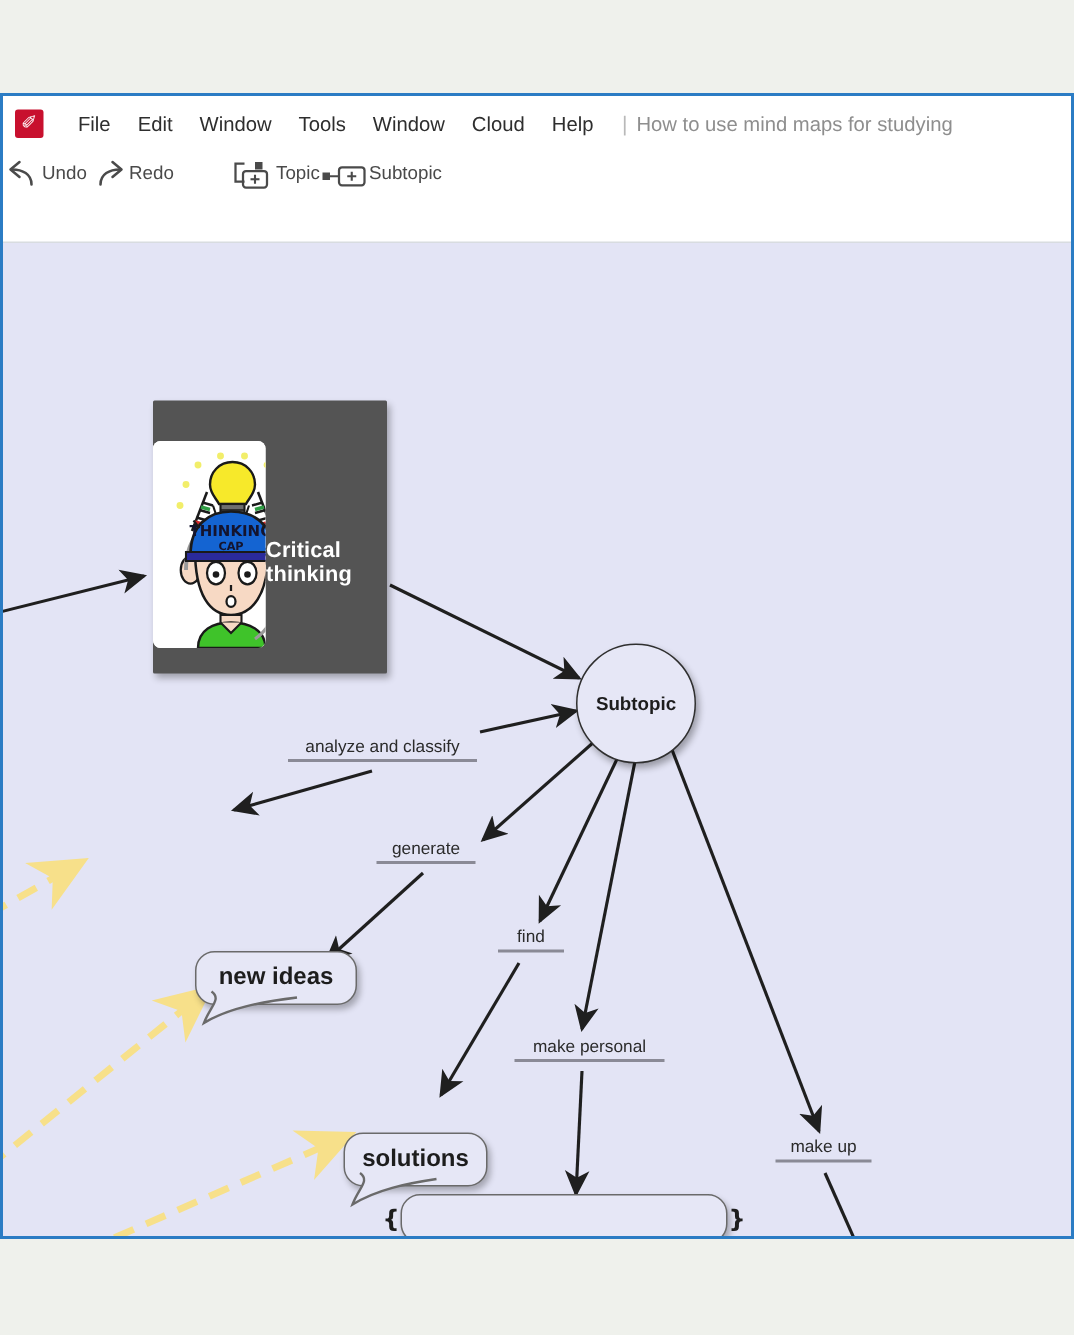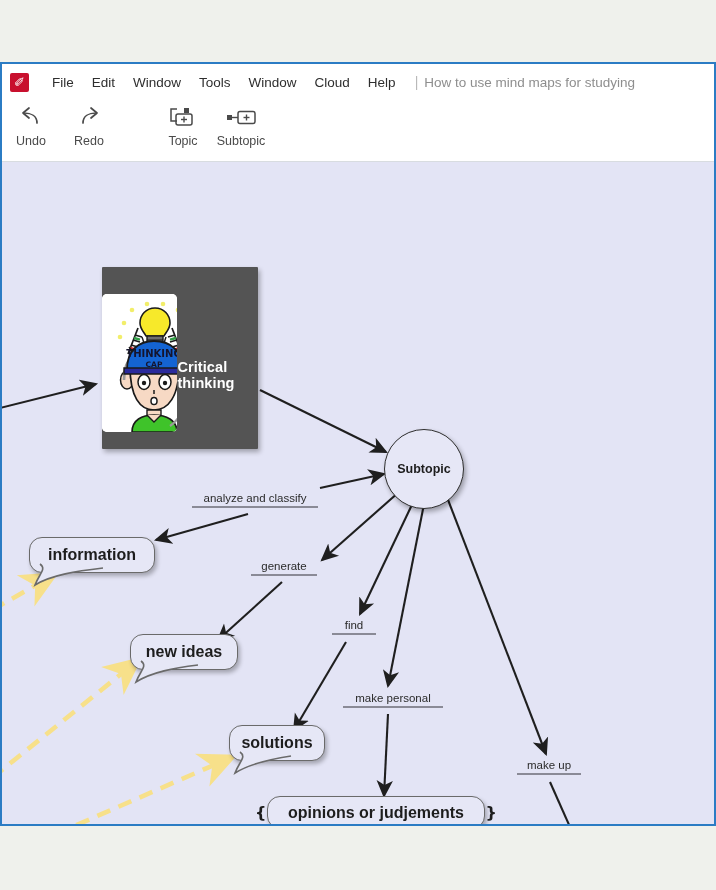--- a/index.html
+++ b/index.html
@@ -91,22 +91,22 @@
     background: #ffffff;
     display: flex;
     align-items: flex-start;
     padding-top: 4px;
     box-sizing: border-box;
     border-bottom: 1px solid #d8dce0;
   }
   .tool-btn {
     width: 58px;
     display: flex;
-    flex-direction: column;
-    align-items: center;
+    flex-direction: row;
+    align-items: flex-start;
     cursor: default;
     user-select: none;
   }
   .tool-icon {
     height: 26px;
     display: flex;
     align-items: center;
     justify-content: center;
   }
   .tool-label {
@@ -456,50 +456,41 @@
       <div class="edge-label" style="left:341px; top:530px; width:100px;">
         <div class="txt">make personal</div>
         <div class="rule"></div>
       </div>
 
       <div class="edge-label" style="left:515px; top:597px; width:64px;">
         <div class="txt">make up</div>
         <div class="rule"></div>
       </div>
 
-      <div class="node-callout" style="left:27px; top:375px;">
-        <div class="bubble" style="width:126px; height:36px;">
-          <span>information</span>
-        </div>
-        <svg class="tail" width="70" height="30" viewBox="0 0 70 30">
-          <path d="M3 1 C10 6 2 11 -2 22 C14 12 40 8 66 5" fill="#e6e7f6" stroke="#6a6a6a" stroke-width="1.6"></path>
-        </svg>
-      </div>
 
       <div class="node-callout" style="left:128px; top:472px;">
         <div class="bubble" style="width:108px; height:36px;">
           <span>new ideas</span>
         </div>
         <svg class="tail" width="70" height="30" viewBox="0 0 70 30">
           <path d="M3 1 C10 6 2 11 -2 22 C14 12 36 8 60 5" fill="#e6e7f6" stroke="#6a6a6a" stroke-width="1.6"></path>
         </svg>
       </div>
 
-      <div class="node-callout" style="left:227px; top:563px;">
+      <div class="node-callout" style="left:227px; top:593px;">
         <div class="bubble" style="width:96px; height:36px;">
           <span>solutions</span>
         </div>
         <svg class="tail" width="70" height="30" viewBox="0 0 70 30">
           <path d="M3 1 C10 6 2 11 -2 22 C14 12 34 8 54 5" fill="#e6e7f6" stroke="#6a6a6a" stroke-width="1.6"></path>
         </svg>
       </div>
 
       <div class="node-callout" style="left:265px; top:634px;">
         <div class="bubble" style="width:218px; height:33px;">
           <span class="brace brace-l">{</span>
-          <span>opinions or judjements</span>
           <span class="brace brace-r">}</span>
         </div>
       </div>
 
     </div>
   </div>
 </div>
 
 </body></html>

